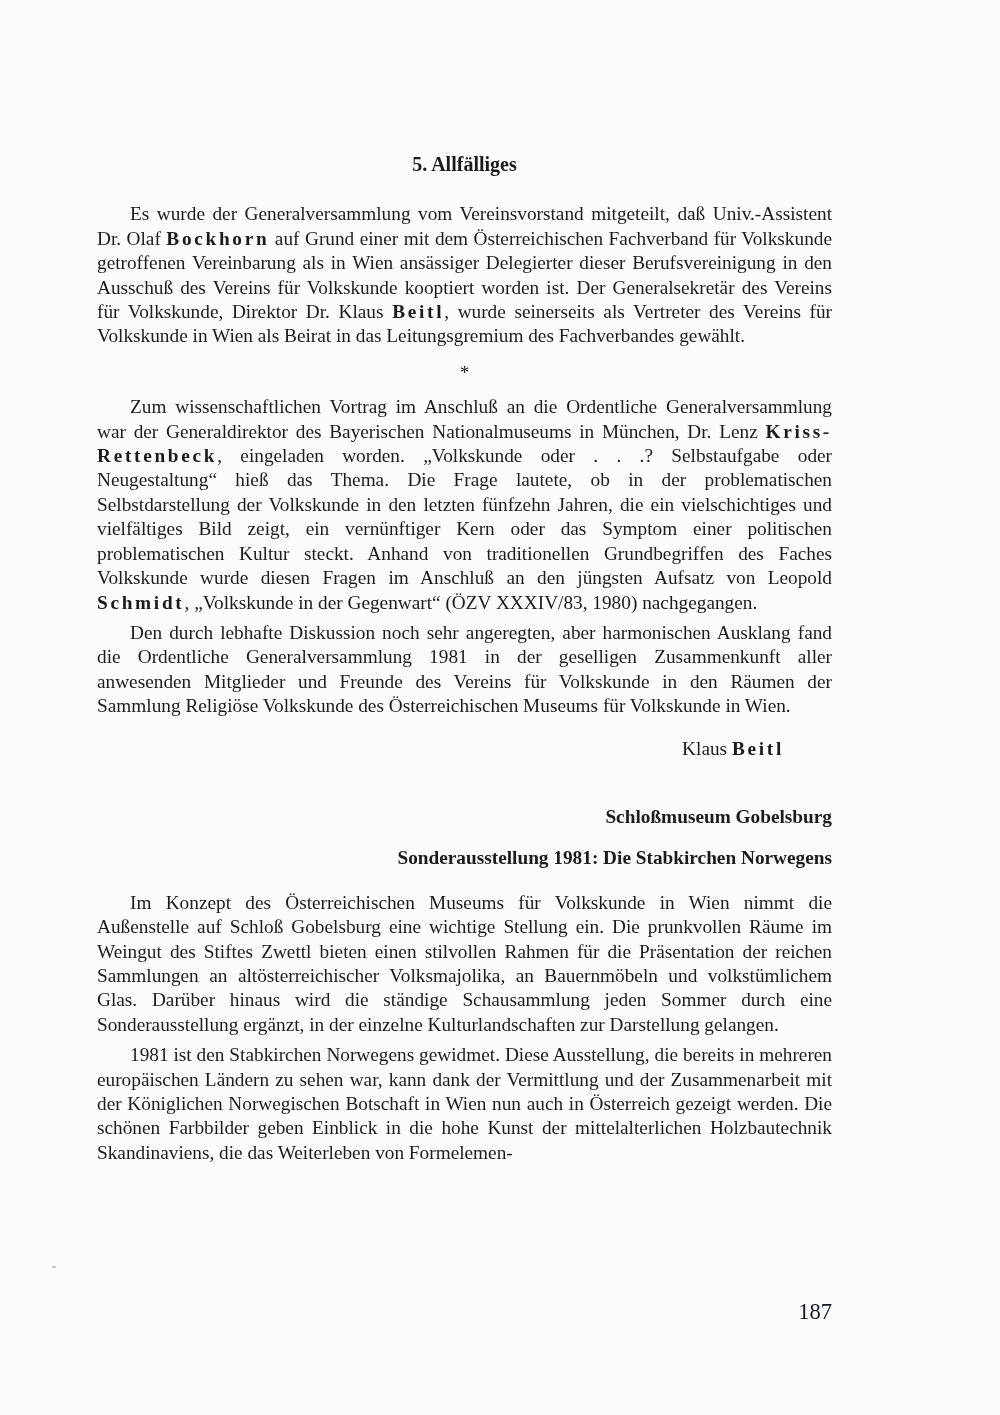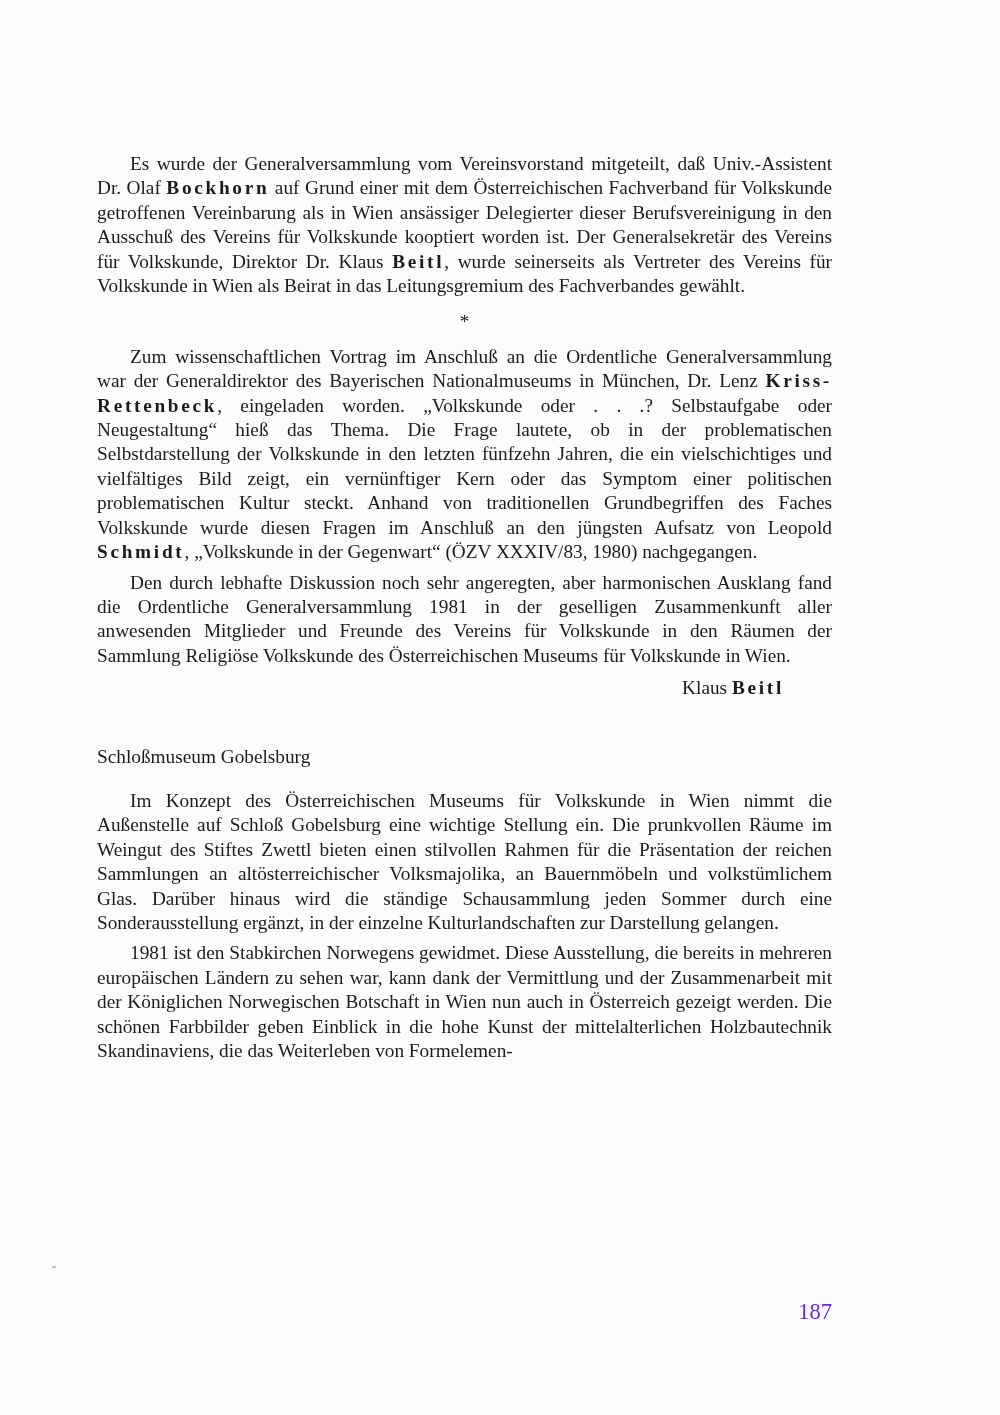--- a/index.html
+++ b/index.html
@@ -36,63 +36,65 @@
     margin: 0 0 6px 0;
   }
   .blk-separator {
     text-align: center;
     text-indent: 0;
     margin: 12px 0 10px 0;
   }
   .blk-signature {
     text-align: right;
     padding-right: 48px;
-    margin: 8px 0 44px 0;
+    margin: 18px 0 44px 0;
   }
   .blk-heading2 {
-    text-align: left;
-    font-weight: normal;
+    text-align: right;
+    font-weight: bold;
     margin: 0 0 20px 0;
   }
   .blk-heading2 + .blk-heading2 {
     margin-top: -3px;
   }
   .spaced {
     letter-spacing: 0.14em;
     font-weight: bold;
   }
   .pagenum {
     position: absolute;
     top: 1300px;
     left: 97px;
     width: 735px;
     text-align: right;
     font-size: 22.5px;
-    color: #6d28d9;
+    color: #0f172a;
   }
   .speck {
     position: absolute;
     left: 52px;
     top: 1266px;
     width: 4px;
     height: 2px;
     background: #8a8a8a;
     opacity: 0.55;
     border-radius: 1px;
   }
 </style>
 </head>
 <body>
 
 <div class="page">
   <main class="column">
+      <div class="blk-heading"><span>5. Allfälliges</span></div>
       <p class="blk-paragraph"><span>Es wurde der Generalversammlung vom Vereinsvorstand mitgeteilt, daß Univ.-Assistent Dr. Olaf </span><span class="spaced">Bockhorn</span><span> auf Grund einer mit dem Österreichischen Fachverband für Volkskunde getroffenen Vereinbarung als in Wien ansässiger Delegierter dieser Berufsvereinigung in den Ausschuß des Vereins für Volkskunde kooptiert worden ist. Der Generalsekretär des Vereins für Volkskunde, Direktor Dr. Klaus </span><span class="spaced">Beitl</span><span>, wurde seinerseits als Vertreter des Vereins für Volkskunde in Wien als Beirat in das Leitungsgremium des Fachverbandes gewählt.</span></p>
       <div class="blk-separator"><span>*</span></div>
       <p class="blk-paragraph"><span>Zum wissenschaftlichen Vortrag im Anschluß an die Ordentliche Generalversammlung war der Generaldirektor des Bayerischen Nationalmuseums in München, Dr. Lenz </span><span class="spaced">Kriss-Rettenbeck</span><span>, eingeladen worden. „Volkskunde oder . . .? Selbstaufgabe oder Neugestaltung“ hieß das Thema. Die Frage lautete, ob in der problematischen Selbstdarstellung der Volkskunde in den letzten fünfzehn Jahren, die ein vielschichtiges und vielfältiges Bild zeigt, ein vernünftiger Kern oder das Symptom einer politischen problematischen Kultur steckt. Anhand von traditionellen Grundbegriffen des Faches Volkskunde wurde diesen Fragen im Anschluß an den jüngsten Aufsatz von Leopold </span><span class="spaced">Schmidt</span><span>, „Volkskunde in der Gegenwart“ (ÖZV XXXIV/83, 1980) nachgegangen.</span></p>
       <p class="blk-paragraph"><span>Den durch lebhafte Diskussion noch sehr angeregten, aber harmonischen Ausklang fand die Ordentliche Generalversammlung 1981 in der geselligen Zusammenkunft aller anwesenden Mitglieder und Freunde des Vereins für Volkskunde in den Räumen der Sammlung Religiöse Volkskunde des Österreichischen Museums für Volkskunde in Wien.</span></p>
       <div class="blk-signature"><span>Klaus </span><span class="spaced">Beitl</span></div>
       <div class="blk-heading2"><span>Schloßmuseum Gobelsburg</span></div>
+      <div class="blk-heading2"><span>Sonderausstellung 1981: Die Stabkirchen Norwegens</span></div>
       <p class="blk-paragraph"><span>Im Konzept des Österreichischen Museums für Volkskunde in Wien nimmt die Außenstelle auf Schloß Gobelsburg eine wichtige Stellung ein. Die prunkvollen Räume im Weingut des Stiftes Zwettl bieten einen stilvollen Rahmen für die Präsentation der reichen Sammlungen an altösterreichischer Volksmajolika, an Bauernmöbeln und volkstümlichem Glas. Darüber hinaus wird die ständige Schausammlung jeden Sommer durch eine Sonderausstellung ergänzt, in der einzelne Kulturlandschaften zur Darstellung gelangen.</span></p>
       <p class="blk-paragraph"><span>1981 ist den Stabkirchen Norwegens gewidmet. Diese Ausstellung, die bereits in mehreren europäischen Ländern zu sehen war, kann dank der Vermittlung und der Zusammenarbeit mit der Königlichen Norwegischen Botschaft in Wien nun auch in Österreich gezeigt werden. Die schönen Farbbilder geben Einblick in die hohe Kunst der mittelalterlichen Holzbautechnik Skandinaviens, die das Weiterleben von Formelemen-</span></p>
     </main>
   <div class="pagenum">187</div>
   <div class="speck"></div>
 </div>
 
 </body></html>

